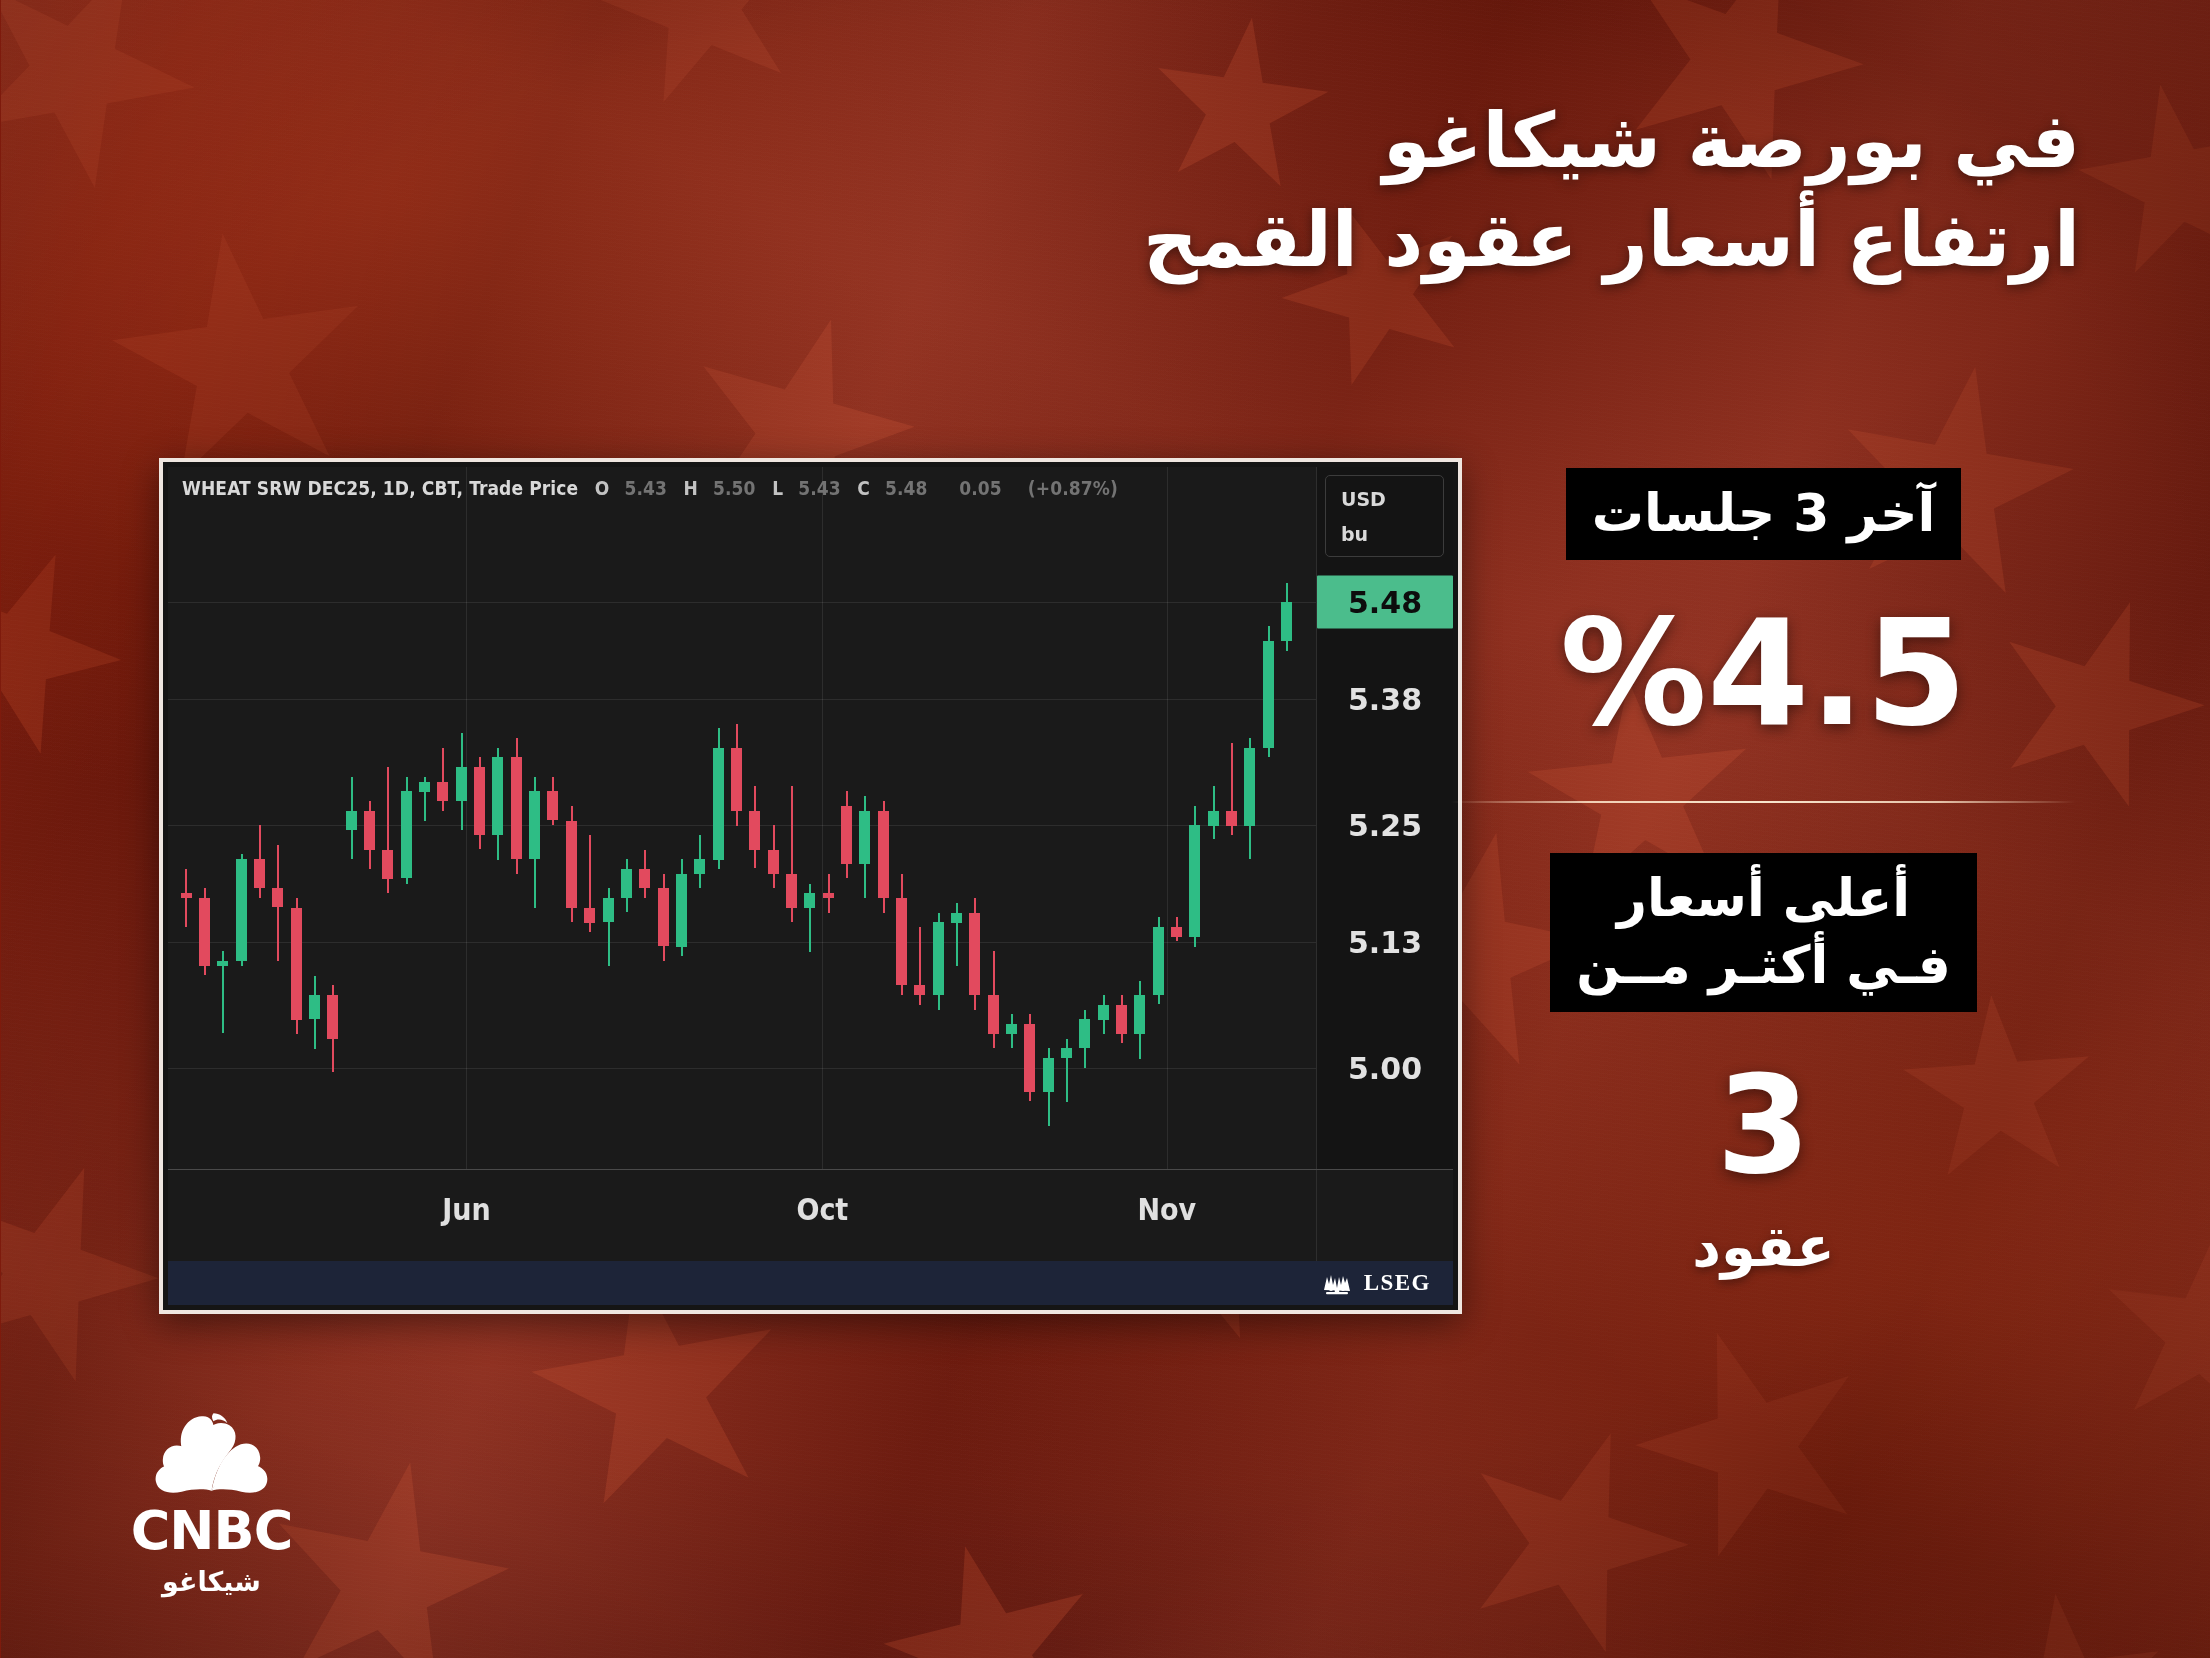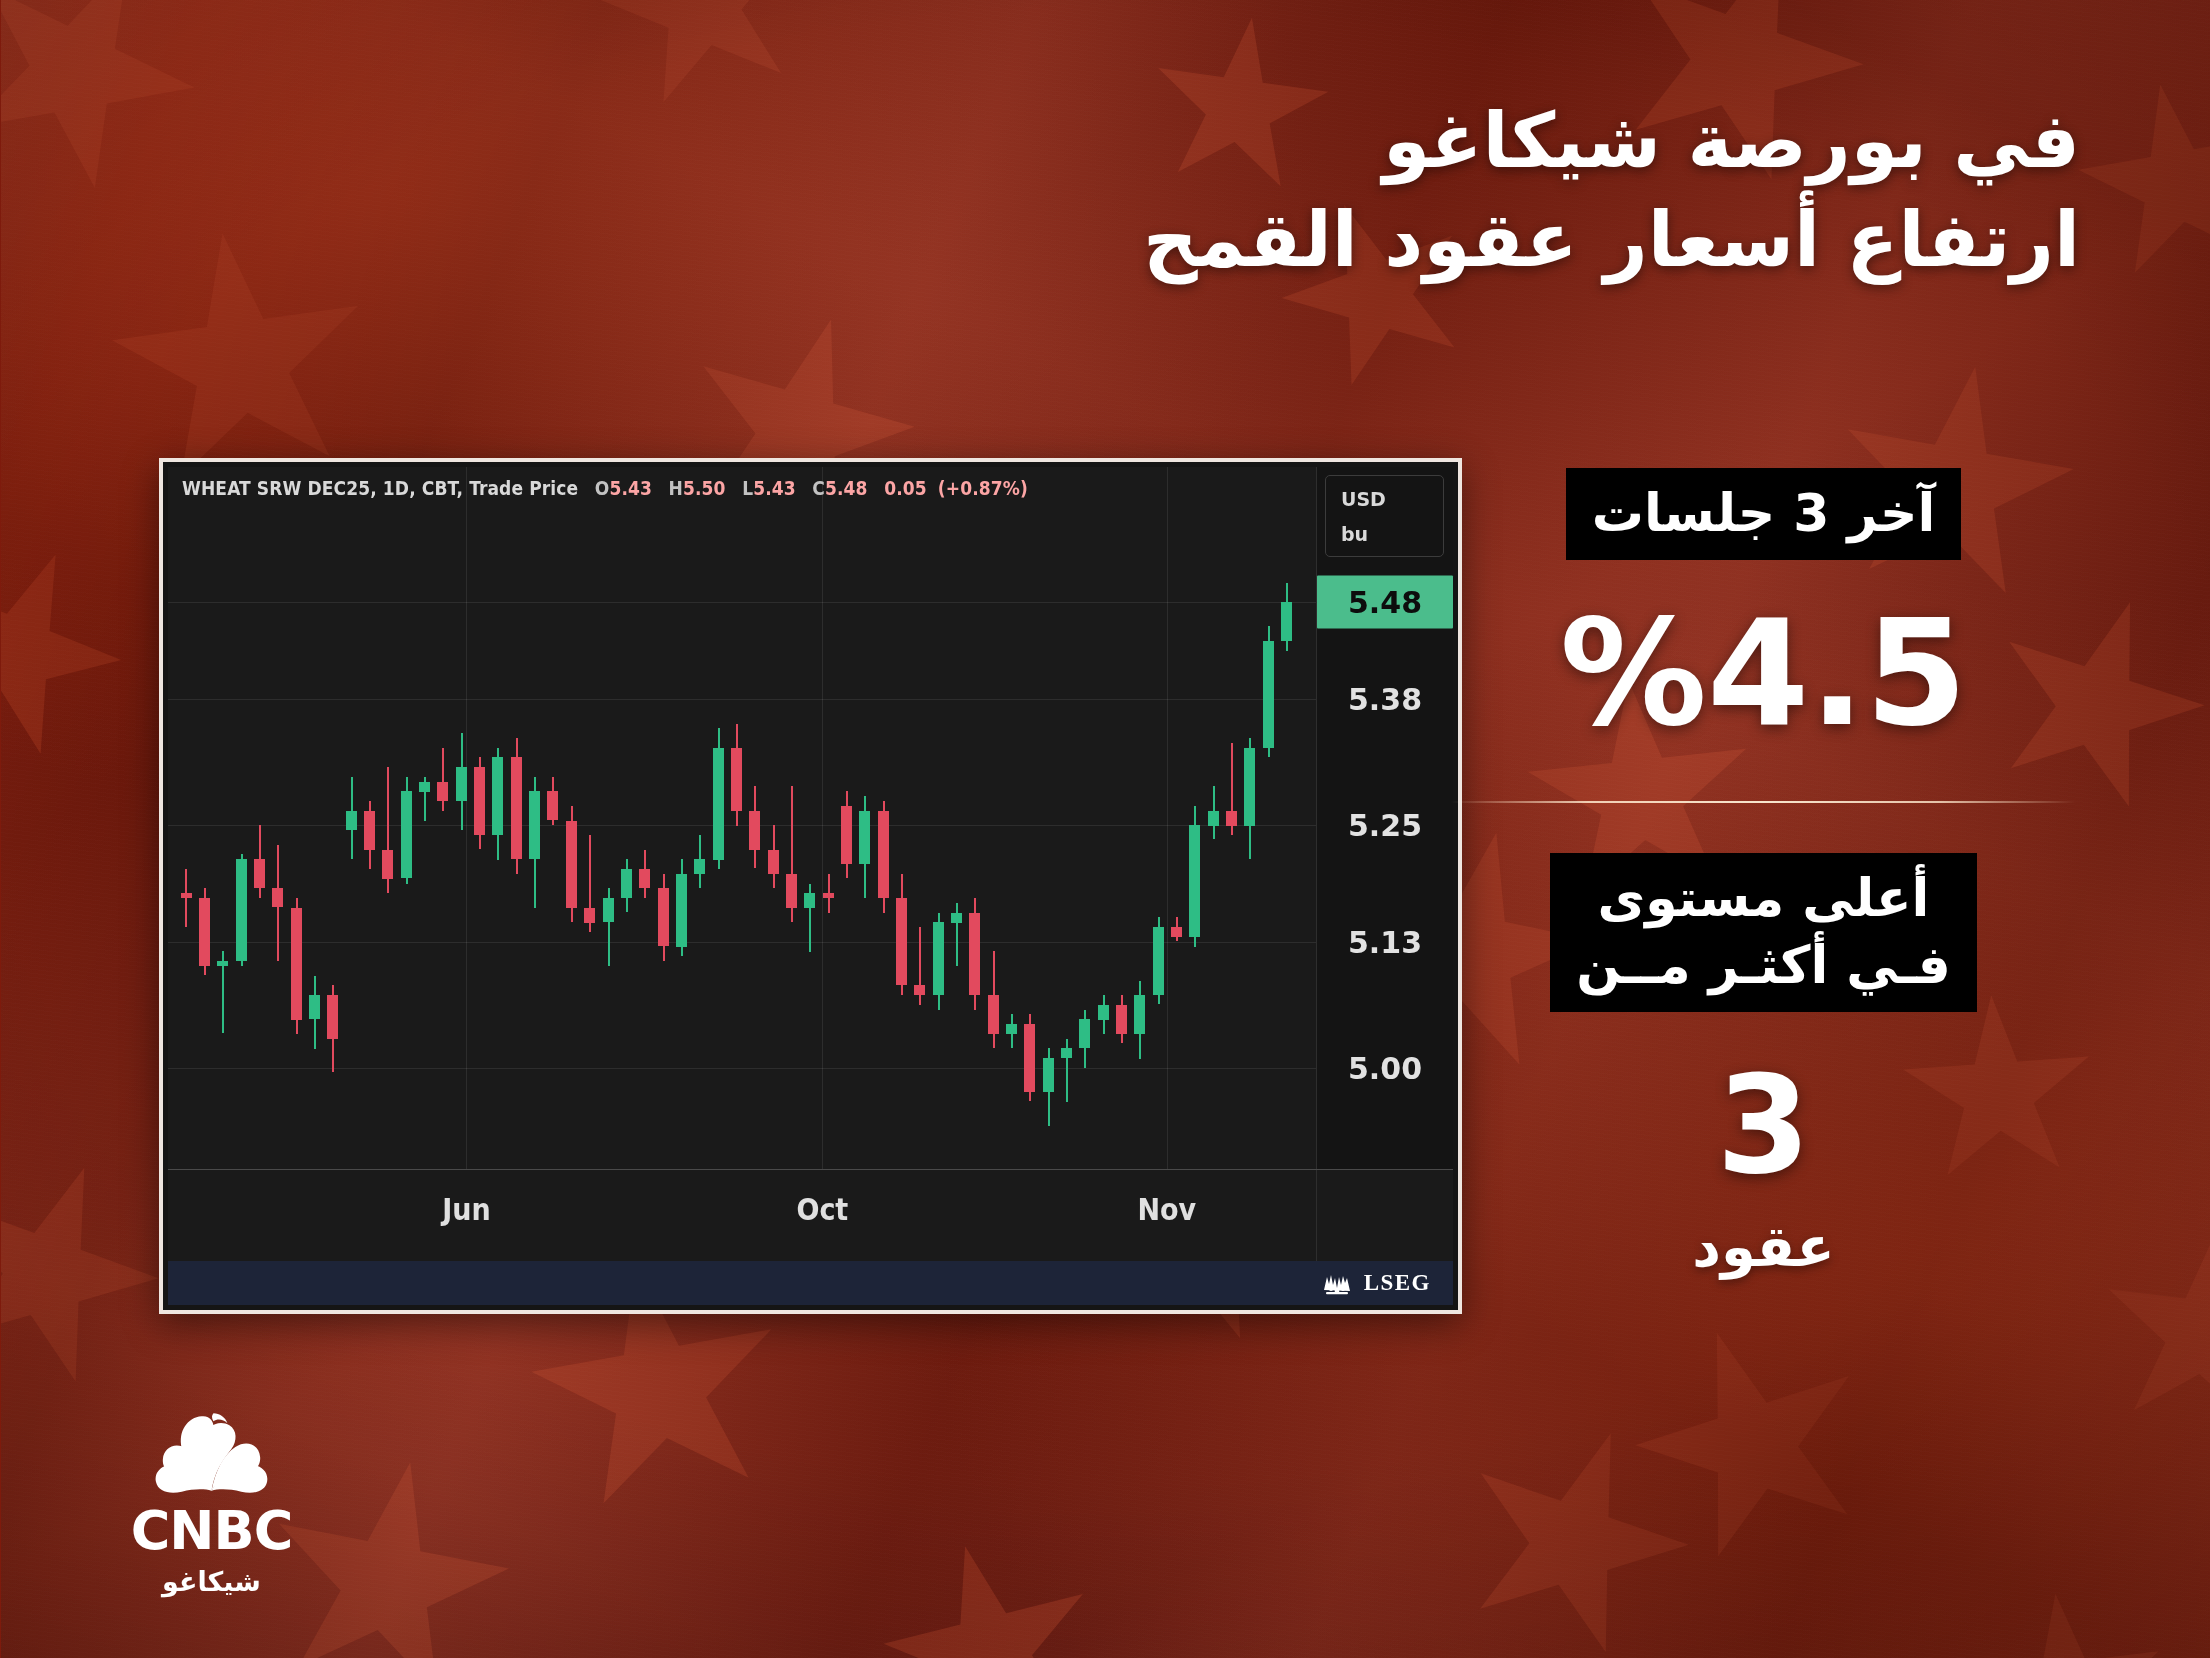--- a/index.html
+++ b/index.html
@@ -71,21 +71,21 @@
   .plot-wrap { position:relative; flex:1 1 auto; min-width:0; background:#1a1a1a; }
 
   .hdr {
     position:absolute; left:14px; top:10px; z-index:6;
     font-size:19px; white-space:nowrap;
     font-family:"DejaVu Sans Condensed","Liberation Sans",sans-serif;
     letter-spacing:0.1px;
   }
   .hdr .sym { color:#d9d9d9; font-weight:bold; }
   .hdr .lbl { color:#c2c2c2; font-weight:bold; }
-  .hdr .val { color:#fca5a5; font-weight:bold; }
+  .hdr .val { color:#737373; font-weight:bold;padding-left:15px; }
 
   .plot { position:absolute; left:0; right:0; top:0; bottom:0; overflow:hidden; }
   .gl-h { position:absolute; left:0; right:0; height:1px; background:rgba(255,255,255,.085); }
   .gl-v { position:absolute; top:0; bottom:0; width:1px; background:rgba(255,255,255,.085); }
 
   .candle { position:absolute; }
   .wick { position:absolute; width:2px; left:50%; transform:translateX(-50%); }
   .body { position:absolute; left:0; width:100%; min-height:2px; }
   .up   .wick,.up   .body { background:#2ebd85; }
   .down .wick,.down .body { background:#e24a5e; }
@@ -530,21 +530,21 @@
 
   <div>
     <div class="stat-tag">آخر 3 جلسات</div>
     <div class="stat-big">%4.5</div>
   </div>
 
   <div class="divider"></div>
 
   <div>
     <div class="stat-tag">
-      <span class="ln2">أعلى مستوى</span>
+      <span class="ln2">أعلى أسعار</span>
       <span class="ln2">فـي أكثـر مــن</span>
     </div>
     <div class="stat-num">3</div>
     <div class="stat-sub">عقود</div>
   </div>
 
 </div>
 
 <div id="cnbc-logo">
   <svg class="peacock" viewBox="0 0 132 92">

